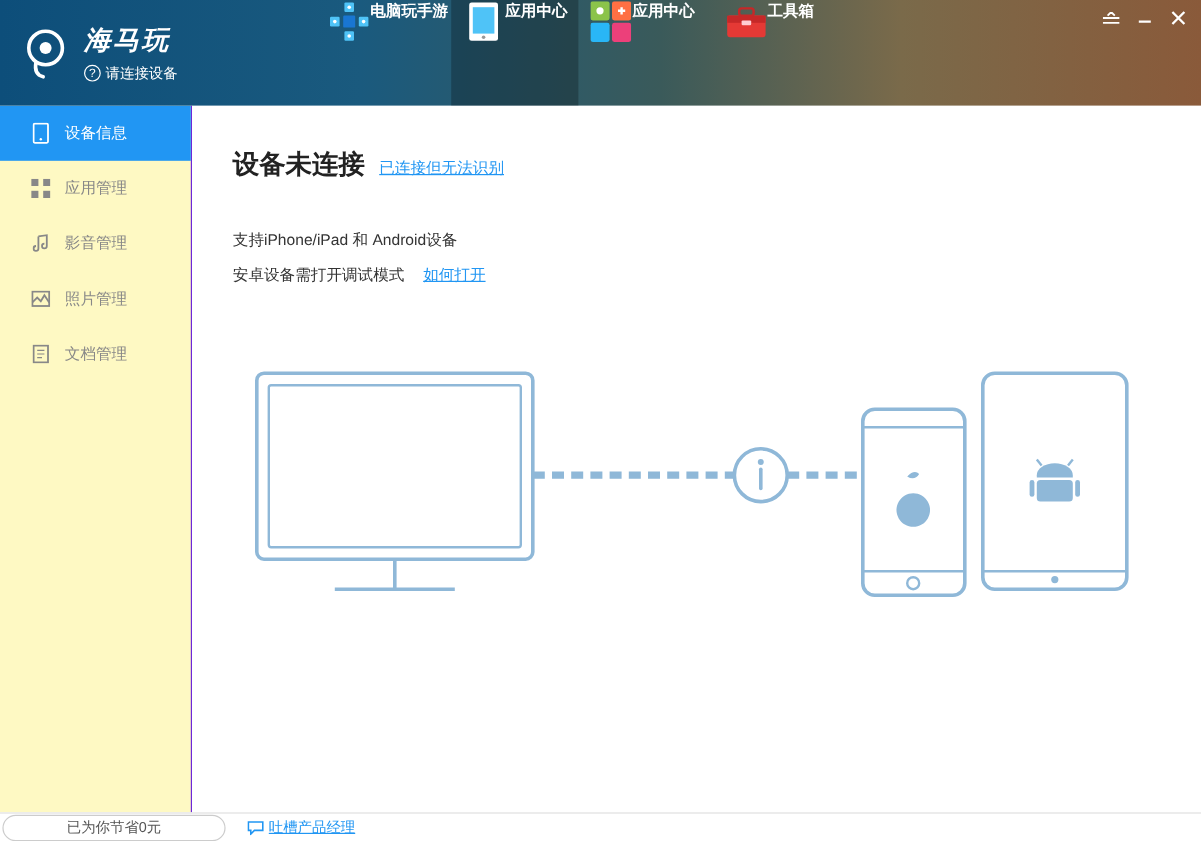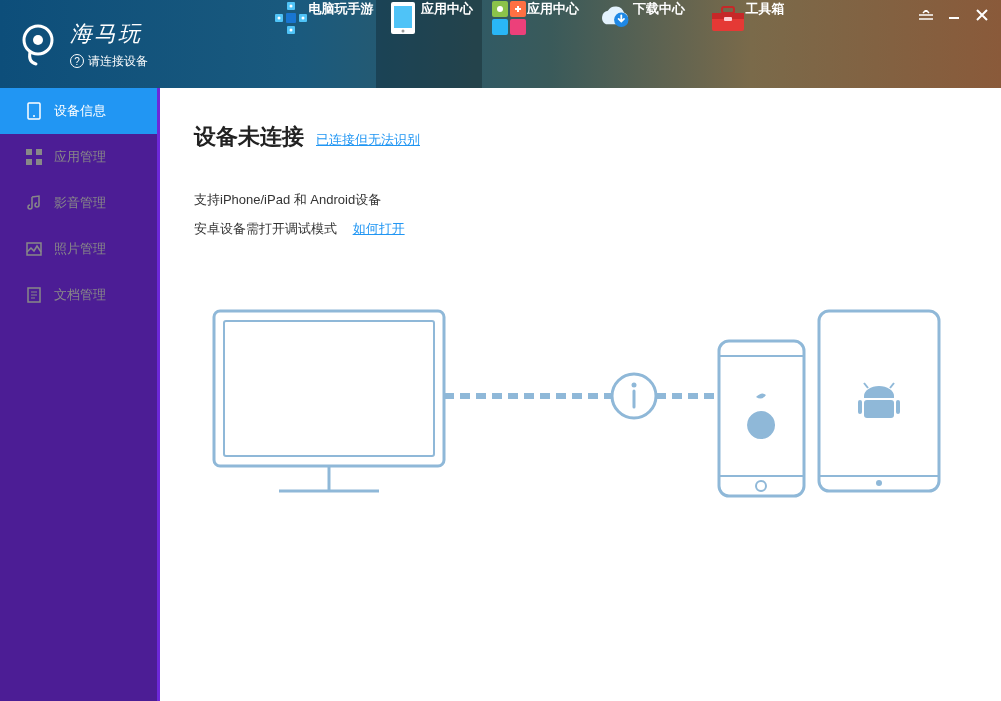--- a/index.html
+++ b/index.html
@@ -11,37 +11,37 @@
 .header {
   height: 88px;
   background: linear-gradient(to right, #0d4e7a 0%, #1a5a7e 30%, #3a5a5a 55%, #7a6a4a 75%, #8a5a3a 100%);
   display: flex;
   align-items: center;
   position: relative;
 }
 .brand { display: flex; align-items: center; padding-left: 14px; width: 270px; }
 .logo-icon { width: 48px; height: 48px; margin-right: 8px; }
 .brand-text { color: #fff; }
-.brand-title { font-size: 22px; font-weight: normal; font-style: italic; letter-spacing: 2px; }
+.brand-title { font-size: 22px; font-weight: bold; font-style: italic; letter-spacing: 2px; }
 .brand-sub { display: flex; align-items: center; font-size: 12px; margin-top: 4px; }
 .brand-sub .q { width: 14px; height: 14px; border: 1px solid #fff; border-radius: 50%; display: inline-flex; align-items: center; justify-content: center; font-size: 10px; margin-right: 4px; }
 
 .nav { display: flex; height: 100%; }
 .nav-item { width: 106px; display: flex; flex-direction: row; align-items: flex-start; justify-content: center; color: #fff; cursor: pointer; font-weight: bold; }
 .nav-item.active { background: rgba(0,0,0,0.25); }
 .nav-icon { width: 36px; height: 36px; margin-bottom: 6px; display: flex; align-items: center; justify-content: center; }
 .nav-label { font-size: 13px; }
 
 .window-controls { position: absolute; top: 6px; right: 10px; display: flex; gap: 10px; color: #fff; }
 .window-controls span { width: 18px; height: 18px; display: inline-flex; align-items: center; justify-content: center; cursor: pointer; font-size: 14px; }
 
 
 .body { flex: 1; display: flex; min-height: 0; }
 
-.sidebar { width: 160px; background: #4c1d95; border-right: 3px solid #6d28d9; display: flex; flex-direction: column; }
+.sidebar { width: 160px; background: #fef9c3; border-right: 1px solid #6d28d9; display: flex; flex-direction: column; }
 .side-item { height: 46px; display: flex; align-items: center; padding-left: 26px; color: #888; font-size: 13px; cursor: pointer; }
 .side-item.active { background: #2196f3; color: #fff; }
 .side-icon { width: 16px; height: 16px; margin-right: 12px; display: inline-flex; align-items: center; justify-content: center; }
 
 .content { flex: 1; padding: 34px 13px 0 34px; position: relative; }
 .title-row { display: flex; align-items: baseline; gap: 12px; }
 .title { font-size: 22px; font-weight: bold; color: #222; }
 .title-link { color: #2196f3; font-size: 13px; text-decoration: underline; cursor: pointer; text-align: right; }
 .info { margin-top: 34px; font-size: 13px; color: #333; line-height: 2.2; }
 .info-link { color: #2196f3; margin-left: 12px; text-decoration: underline; cursor: pointer; margin-top: 27px; }
@@ -112,30 +112,20 @@
             <rect x="0" y="18" width="16" height="16" rx="2" fill="#29b6f6"></rect>
             <rect x="18" y="18" width="16" height="16" rx="2" fill="#ec407a"></rect>
             <circle cx="8" cy="8" r="3" fill="#fff"></circle>
             <path d="M23 8 L29 8 M26 5 L26 11" stroke="#fff" stroke-width="2"></path>
           </svg>
         </span>
         <span class="nav-label">应用中心</span>
       </div>
       <div class="nav-item">
         <span class="nav-icon">
-          <svg width="40" height="30" viewBox="0 0 40 30">
-            <path d="M10 22 a8 8 0 0 1 2-15 a10 10 0 0 1 18 2 a7 7 0 0 1 0 13 z" fill="#e3f2fd"></path>
-            <circle cx="27" cy="17" r="8" fill="#1e88e5"></circle>
-            <path d="M27 12 v7 m-3-3 l3 3 l3-3" stroke="#fff" stroke-width="2" fill="none" stroke-linecap="round"></path>
-          </svg>
-        </span>
-        <span class="nav-label">下载中心</span>
-      </div>
-      <div class="nav-item">
-        <span class="nav-icon">
           <svg width="36" height="30" viewBox="0 0 36 30">
             <rect x="2" y="10" width="32" height="18" rx="2" fill="#e53935"></rect>
             <rect x="2" y="10" width="32" height="6" fill="#c62828"></rect>
             <rect x="12" y="4" width="12" height="6" rx="2" fill="none" stroke="#c62828" stroke-width="2"></rect>
             <rect x="14" y="14" width="8" height="4" rx="1" fill="#ffcdd2"></rect>
           </svg>
         </span>
         <span class="nav-label">工具箱</span>
       </div>
     </div>
@@ -255,13 +245,26 @@
           <rect x="670" y="109" width="30" height="18" rx="3" fill="#8fb8d8"></rect>
           <line x1="674" y1="97" x2="670" y2="92" stroke="#8fb8d8" stroke-width="2"></line>
           <line x1="696" y1="97" x2="700" y2="92" stroke="#8fb8d8" stroke-width="2"></line>
           <rect x="664" y="109" width="4" height="14" rx="2" fill="#8fb8d8"></rect>
           <rect x="702" y="109" width="4" height="14" rx="2" fill="#8fb8d8"></rect>
         </svg>
       </div>
     </div>
   </div>
 
+  <div class="statusbar">
+    <div class="status-badge">
+      <span>已为你节省0元</span>
+    </div>
+    <div class="feedback">
+      <span>
+        <svg width="14" height="12" viewBox="0 0 14 12">
+            <path d="M1 1 h12 v7 h-7 l-3 3 v-3 h-2 z" fill="none" stroke="#2196f3" stroke-width="1.3"></path>
+          </svg>
+      </span>
+      <span style="text-decoration:underline">吐槽产品经理</span>
+    </div>
+  </div>
 </div>
 
 </body></html>

